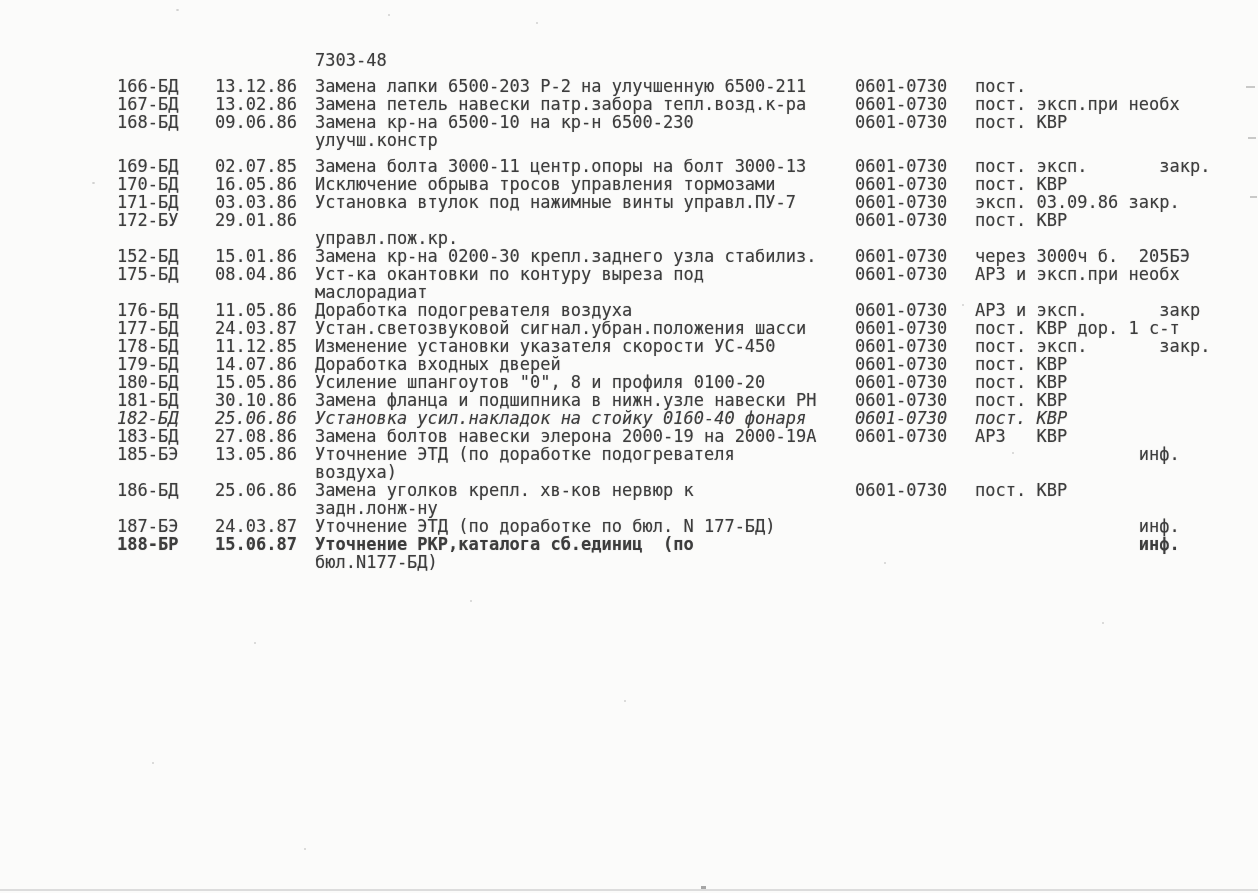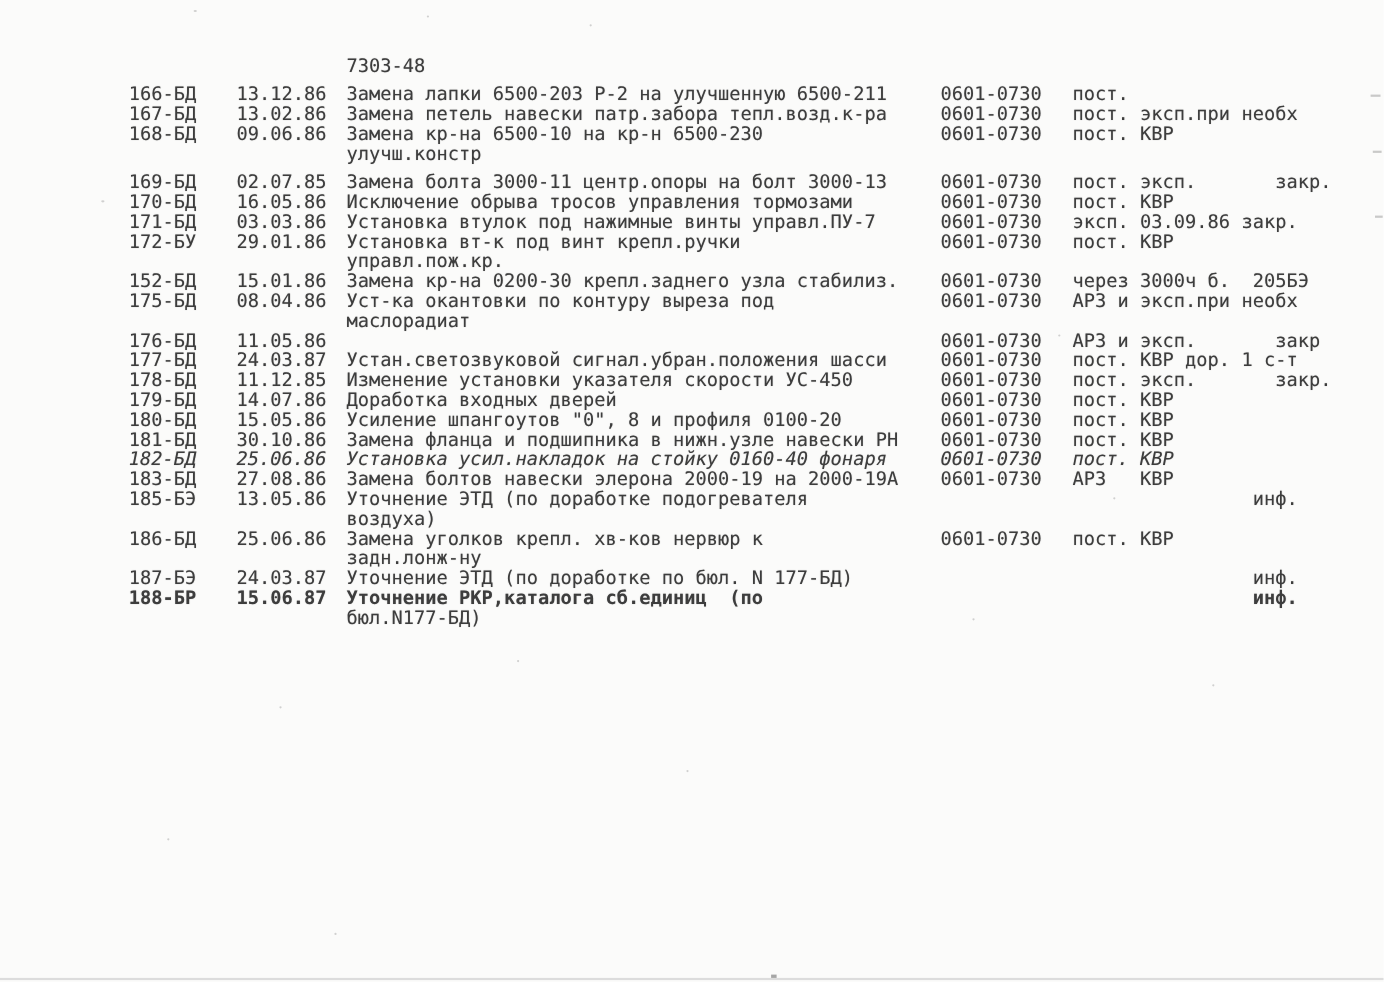--- a/index.html
+++ b/index.html
@@ -35,26 +35,26 @@
   <div class="hdr">7303-48</div>
 
   <div>
       <div class="ln" style="top: 76px;"><span class="cell c-num">166-БД</span><span class="cell c-date">13.12.86</span><span class="cell c-desc">Замена лапки 6500-203 Р-2 на улучшенную 6500-211</span><span class="cell c-range">0601-0730</span><span class="cell c-note">пост.</span></div>
       <div class="ln" style="top: 94px;"><span class="cell c-num">167-БД</span><span class="cell c-date">13.02.86</span><span class="cell c-desc">Замена петель навески патр.забора тепл.возд.к-ра</span><span class="cell c-range">0601-0730</span><span class="cell c-note">пост. эксп.при необх</span></div>
       <div class="ln" style="top: 112px;"><span class="cell c-num">168-БД</span><span class="cell c-date">09.06.86</span><span class="cell c-desc">Замена кр-на 6500-10 на кр-н 6500-230</span><span class="cell c-range">0601-0730</span><span class="cell c-note">пост. КВР</span></div>
       <div class="ln" style="top: 130px;"><span class="cell c-desc">улучш.констр</span></div>
       <div class="ln" style="top: 156px;"><span class="cell c-num">169-БД</span><span class="cell c-date">02.07.85</span><span class="cell c-desc">Замена болта 3000-11 центр.опоры на болт 3000-13</span><span class="cell c-range">0601-0730</span><span class="cell c-note">пост. эксп.       закр.</span></div>
       <div class="ln" style="top: 174px;"><span class="cell c-num">170-БД</span><span class="cell c-date">16.05.86</span><span class="cell c-desc">Исключение обрыва тросов управления тормозами</span><span class="cell c-range">0601-0730</span><span class="cell c-note">пост. КВР</span></div>
       <div class="ln" style="top: 192px;"><span class="cell c-num">171-БД</span><span class="cell c-date">03.03.86</span><span class="cell c-desc">Установка втулок под нажимные винты управл.ПУ-7</span><span class="cell c-range">0601-0730</span><span class="cell c-note">эксп. 03.09.86 закр.</span></div>
-      <div class="ln" style="top: 210px;"><span class="cell c-num">172-БУ</span><span class="cell c-date">29.01.86</span><span class="cell c-desc">Установка вт-к под винт крепл.ручки</span><span class="cell c-range">0601-0730</span><span class="cell c-note">пост. КВР</span></div>
+      <div class="ln" style="top: 210px;"><span class="cell c-num">172-БУ</span><span class="cell c-date">29.01.86</span><span class="cell c-range">0601-0730</span><span class="cell c-note">пост. КВР</span></div>
       <div class="ln" style="top: 228px;"><span class="cell c-desc">управл.пож.кр.</span></div>
       <div class="ln" style="top: 246px;"><span class="cell c-num">152-БД</span><span class="cell c-date">15.01.86</span><span class="cell c-desc">Замена кр-на 0200-30 крепл.заднего узла стабилиз.</span><span class="cell c-range">0601-0730</span><span class="cell c-note">через 3000ч б.  205БЭ</span></div>
       <div class="ln" style="top: 264px;"><span class="cell c-num">175-БД</span><span class="cell c-date">08.04.86</span><span class="cell c-desc">Уст-ка окантовки по контуру выреза под</span><span class="cell c-range">0601-0730</span><span class="cell c-note">АРЗ и эксп.при необх</span></div>
       <div class="ln" style="top: 282px;"><span class="cell c-desc">маслорадиат</span></div>
-      <div class="ln" style="top: 300px;"><span class="cell c-num">176-БД</span><span class="cell c-date">11.05.86</span><span class="cell c-range">0601-0730</span><span class="cell c-note">АРЗ и эксп.       закр</span></div>
+      <div class="ln" style="top: 300px;"><span class="cell c-num">176-БД</span><span class="cell c-date">11.05.86</span><span class="cell c-desc">Доработка подогревателя воздуха</span><span class="cell c-range">0601-0730</span><span class="cell c-note">АРЗ и эксп.       закр</span></div>
       <div class="ln" style="top: 318px;"><span class="cell c-num">177-БД</span><span class="cell c-date">24.03.87</span><span class="cell c-desc">Устан.светозвуковой сигнал.убран.положения шасси</span><span class="cell c-range">0601-0730</span><span class="cell c-note">пост. КВР дор. 1 с-т</span></div>
       <div class="ln" style="top: 336px;"><span class="cell c-num">178-БД</span><span class="cell c-date">11.12.85</span><span class="cell c-desc">Изменение установки указателя скорости УС-450</span><span class="cell c-range">0601-0730</span><span class="cell c-note">пост. эксп.       закр.</span></div>
       <div class="ln" style="top: 354px;"><span class="cell c-num">179-БД</span><span class="cell c-date">14.07.86</span><span class="cell c-desc">Доработка входных дверей</span><span class="cell c-range">0601-0730</span><span class="cell c-note">пост. КВР</span></div>
       <div class="ln" style="top: 372px;"><span class="cell c-num">180-БД</span><span class="cell c-date">15.05.86</span><span class="cell c-desc">Усиление шпангоутов "0", 8 и профиля 0100-20</span><span class="cell c-range">0601-0730</span><span class="cell c-note">пост. КВР</span></div>
       <div class="ln" style="top: 390px;"><span class="cell c-num">181-БД</span><span class="cell c-date">30.10.86</span><span class="cell c-desc">Замена фланца и подшипника в нижн.узле навески РН</span><span class="cell c-range">0601-0730</span><span class="cell c-note">пост. КВР</span></div>
       <div class="ln" style="top: 408px; font-style: italic;"><span class="cell c-num">182-БД</span><span class="cell c-date">25.06.86</span><span class="cell c-desc">Установка усил.накладок на стойку 0160-40 фонаря</span><span class="cell c-range">0601-0730</span><span class="cell c-note">пост. КВР</span></div>
       <div class="ln" style="top: 426px;"><span class="cell c-num">183-БД</span><span class="cell c-date">27.08.86</span><span class="cell c-desc">Замена болтов навески элерона 2000-19 на 2000-19А</span><span class="cell c-range">0601-0730</span><span class="cell c-note">АРЗ   КВР</span></div>
       <div class="ln" style="top: 444px;"><span class="cell c-num">185-БЭ</span><span class="cell c-date">13.05.86</span><span class="cell c-desc">Уточнение ЭТД (по доработке подогревателя</span><span class="cell c-note">                инф.</span></div>
       <div class="ln" style="top: 462px;"><span class="cell c-desc">воздуха)</span></div>
       <div class="ln" style="top: 480px;"><span class="cell c-num">186-БД</span><span class="cell c-date">25.06.86</span><span class="cell c-desc">Замена уголков крепл. хв-ков нервюр к</span><span class="cell c-range">0601-0730</span><span class="cell c-note">пост. КВР</span></div>

